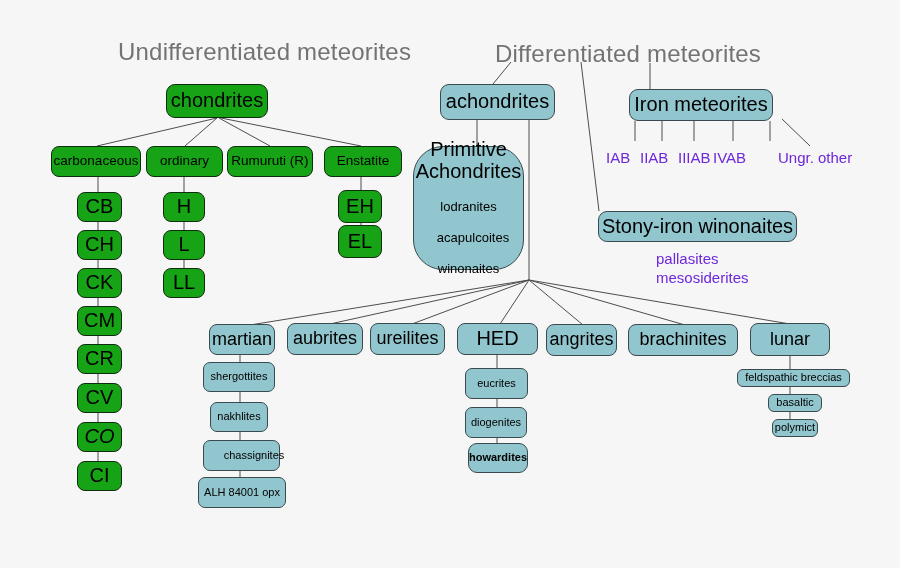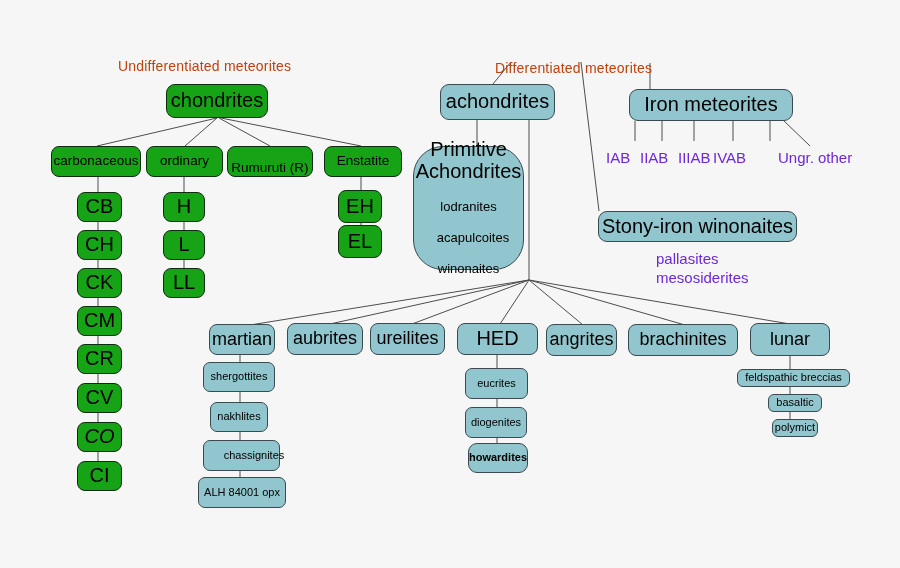--- a/index.html
+++ b/index.html
@@ -6,22 +6,22 @@
   body{font-family:"Liberation Sans",sans-serif;}
   #stage{
     position:relative;
     width:900px;height:568px;
     background:#f6f6f6;
     overflow:hidden;
   }
   #edges{position:absolute;left:0;top:0;z-index:1;}
   .title{
     position:absolute;z-index:3;
-    font-size:14px;color:#c2410c;
-    white-space:nowrap;letter-spacing:.2px;margin-top:20px;
+    font-size:24px;color:#737373;
+    white-space:nowrap;letter-spacing:.2px;
   }
   .title-undiff{left:118px;top:38px;}
   .title-diff{left:495px;top:40px;}
   .node{
     position:absolute;z-index:2;
     display:flex;flex-direction:column;
     align-items:center;justify-content:center;
     text-align:center;box-sizing:border-box;
     color:#000;line-height:1.08;padding:0 2px;
   }
@@ -82,21 +82,21 @@
 
 <div class="node green" style="left: 166px; top: 84px; font-size: 20px; width: 102px; height: 34px;">
       <span class="lbl">chondrites</span>
     </div>
     <div class="node green" style="left: 51px; top: 146px; font-size: 13.5px; width: 90px; height: 31px; border-radius: 8px;">
       <span class="lbl">carbonaceous</span>
     </div>
     <div class="node green" style="left: 146px; top: 146px; font-size: 13.5px; width: 77px; height: 31px; border-radius: 8px;">
       <span class="lbl">ordinary</span>
     </div>
-    <div class="node green" style="left: 227px; top: 146px; font-size: 13.5px; width: 86px; height: 31px; border-radius: 8px; justify-content: flex-end;">
+    <div class="node green" style="left: 227px; top: 146px; font-size: 13.5px; width: 86px; height: 31px; border-radius: 8px;">
       <span class="lbl">Rumuruti (R)</span>
     </div>
     <div class="node green" style="left: 324px; top: 146px; font-size: 13.5px; width: 78px; height: 31px; border-radius: 8px;">
       <span class="lbl">Enstatite</span>
     </div>
     <div class="node green" style="left: 77px; top: 192px; font-size: 20px; width: 45px; height: 30px; border-radius: 8px;">
       <span class="lbl">CB</span>
     </div>
     <div class="node green" style="left: 77px; top: 230px; font-size: 20px; width: 45px; height: 30px; border-radius: 8px;">
       <span class="lbl">CH</span>
@@ -130,21 +130,21 @@
     </div>
     <div class="node green" style="left: 338px; top: 190px; font-size: 20px; width: 44px; height: 33px; border-radius: 8px;">
       <span class="lbl">EH</span>
     </div>
     <div class="node green" style="left: 338px; top: 225px; font-size: 20px; width: 44px; height: 33px; border-radius: 8px;">
       <span class="lbl">EL</span>
     </div>
     <div class="node teal" style="left: 440px; top: 84px; font-size: 20px; width: 115px; height: 36px;">
       <span class="lbl">achondrites</span>
     </div>
-    <div class="node teal" style="left: 629px; top: 89px; font-size: 20px; width: 164px; height: 32px;">
+    <div class="node teal" style="left: 629px; top: 89px; font-size: 20px; width: 144px; height: 32px;">
       <span class="lbl">Iron meteorites</span>
     </div>
     <div class="node teal" style="left: 413px; top: 146px; font-size: 20px; width: 111px; height: 124px; border-radius: 30px; gap: 16px;">
       <span class="lbl">Primitive Achondrites</span>
       <span class="sub" style="font-size: 13px;">lodranites</span>
       <span class="sub" style="font-size: 13px; margin-left: 9px;">acapulcoites</span>
       <span class="sub" style="font-size: 13px;">winonaites</span>
     </div>
     <div class="node teal" style="left: 598px; top: 211px; font-size: 20px; width: 199px; height: 31px;">
       <span class="lbl">Stony-iron winonaites</span>

